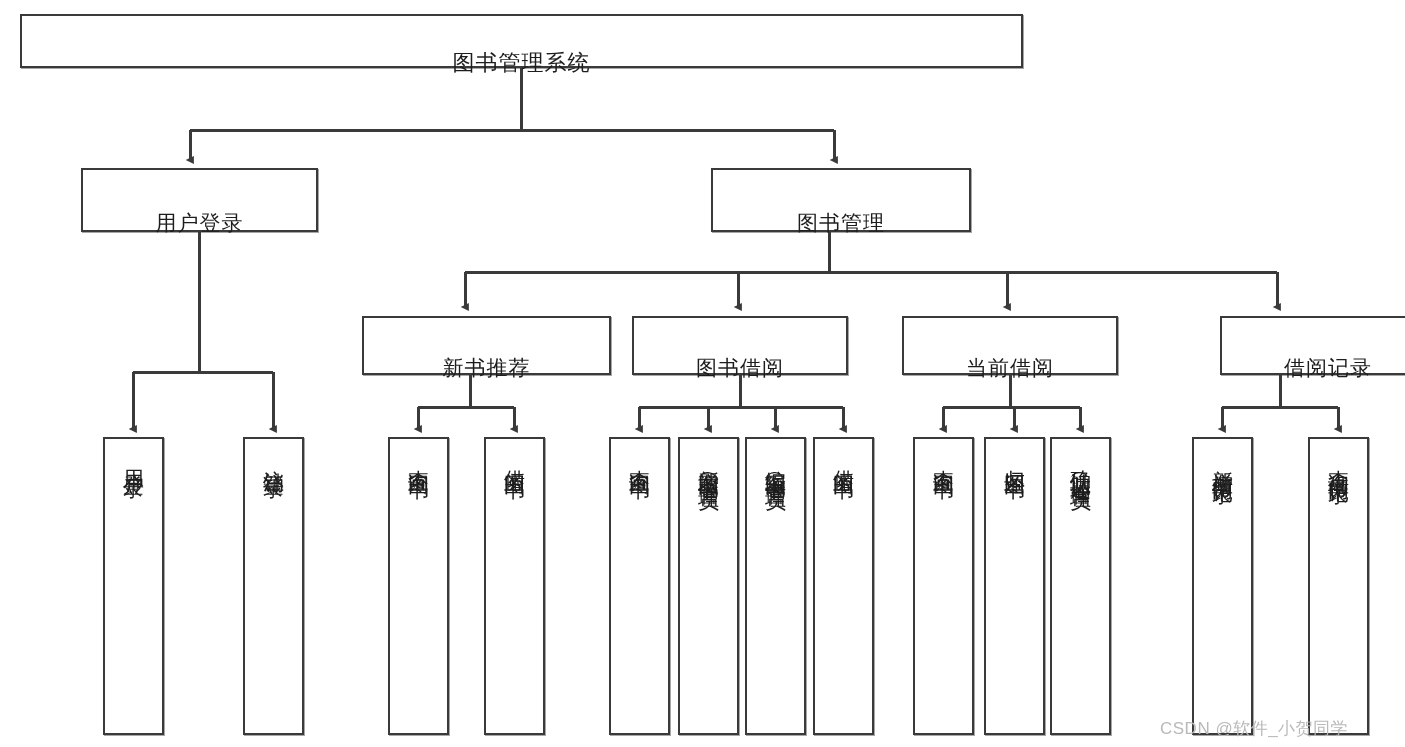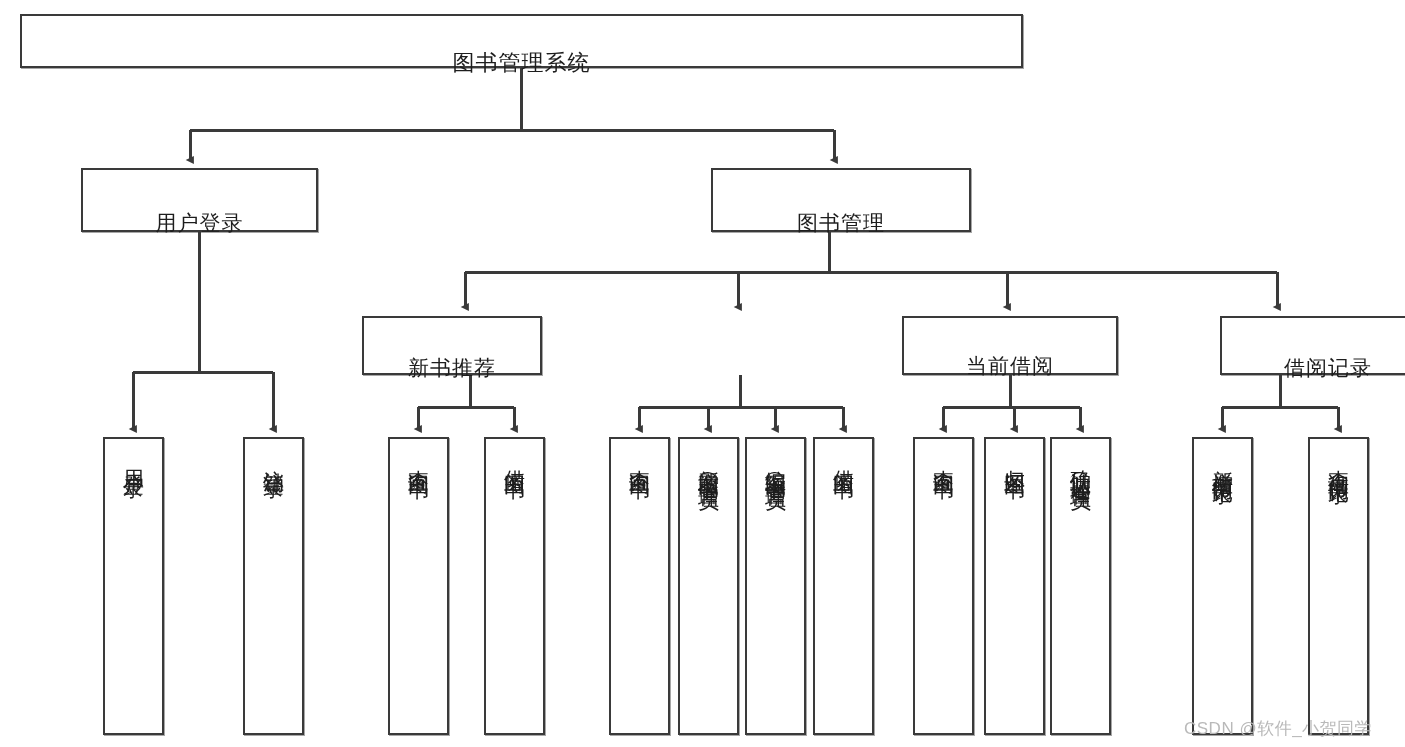--- a/index.html
+++ b/index.html
@@ -139,24 +139,27 @@
     <span class="node-label-h">图书管理系统</span>
   </div>
 
   <div class="node-box" style="left:81px; top:168px; width:237px; height:64px;">
     <span class="node-label-h">用户登录</span>
   </div>
   <div class="node-box" style="left:711px; top:168px; width:260px; height:64px;">
     <span class="node-label-h">图书管理</span>
   </div>
 
-  <div class="node-box" style="left:362px; top:316px; width:180px; height:59px;">
+  <div class="node-box" style="left:362px; top:316px; width:249px; height:59px;">
     <span class="node-label-h">新书推荐</span>
   </div>
-  <div class="node-box" style="left:902px; top:316px; width:216px; height:59px;font-family:Liberation Mono, monospace;">
+  <div class="node-box" style="left:632px; top:316px; width:216px; height:59px;">
+    <span class="node-label-h">图书借阅</span>
+  </div>
+  <div class="node-box" style="left:902px; top:316px; width:216px; height:59px;">
     <span class="node-label-h">当前借阅</span>
   </div>
   <div class="node-box" style="left:1220px; top:316px; width:216px; height:59px;">
     <span class="node-label-h">借阅记录</span>
   </div>
 
   <div class="node-box leaf" style="left:103px; top:437px; width:61px; height:298px;">
     <span class="node-label-v">用户登录</span>
   </div>
   <div class="node-box leaf" style="left:243px; top:437px; width:61px; height:298px;">
@@ -193,15 +196,15 @@
     <span class="node-label-v">确认归还（管理员）</span>
   </div>
 
   <div class="node-box leaf" style="left:1192px; top:437px; width:61px; height:298px;">
     <span class="node-label-v">新增借阅记录</span>
   </div>
   <div class="node-box leaf" style="left:1308px; top:437px; width:61px; height:298px;">
     <span class="node-label-v">查询借阅记录</span>
   </div>
 
-  <div class="watermark" style="left:1160px; top:717px;margin-left:24px;">CSDN @软件_小贺同学</div>
+  <div class="watermark" style="left:1160px; top:717px;">CSDN @软件_小贺同学</div>
 
 </div>
 
 </body></html>

